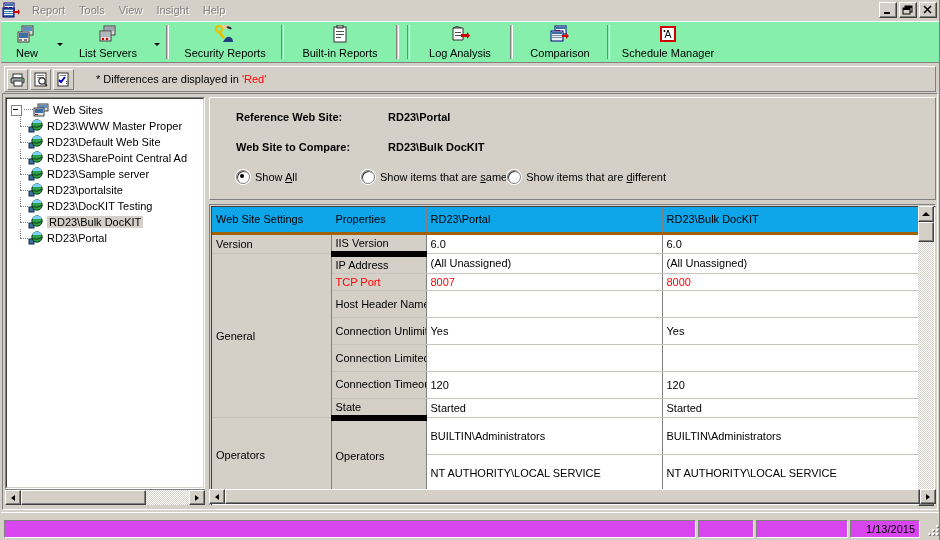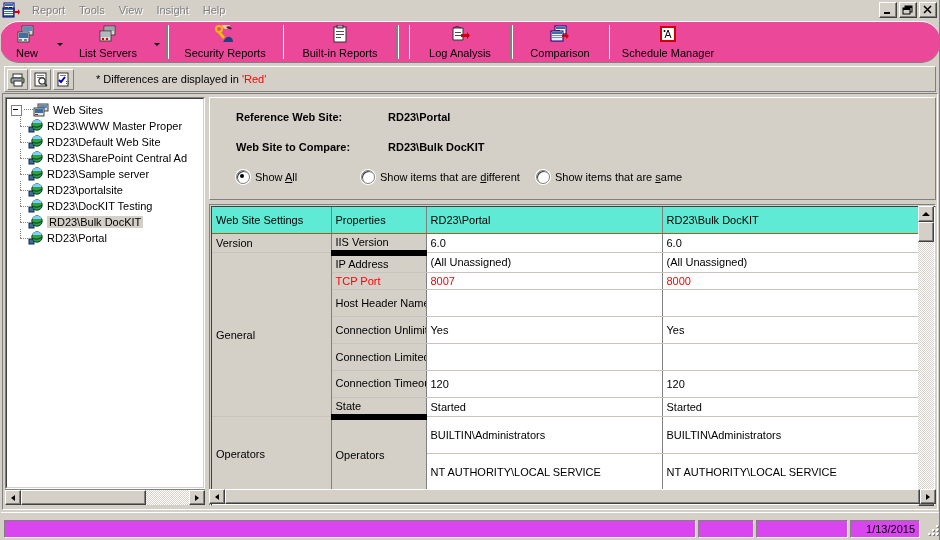--- a/index.html
+++ b/index.html
@@ -56,26 +56,25 @@
     font-size: 9px;
     line-height: 12px;
     text-align: center;
   }
   .winbtn svg { position: absolute; left: 2px; top: 2px; }
 
   
   .toolbar {
     position: absolute; left: 0; top: 21px;
     width: 940px; height: 42px;
-    background: #ec4899;
+    background: #86efac;
     border-top: 1px solid #ffffff;
     border-bottom: 1px solid #808080;
     display: flex; align-items: flex-start;
     box-sizing: border-box;
-    border-radius: 19px;
   }
   .tb-btn {
     height: 40px;
     display: flex; flex-direction: column;
     align-items: center; justify-content: flex-start;
     padding: 2px 6px 0 6px;
     box-sizing: border-box;
     position: relative;
   }
   .tb-icon { height: 21px; display:flex; align-items:center; justify-content:center; }
@@ -301,22 +300,22 @@
     border-bottom: 1px solid #c8c4bc;
     padding: 2px 4px;
     text-align: left;
     font-weight: normal;
     vertical-align: middle;
     overflow: hidden;
     white-space: nowrap;
     box-sizing: border-box;
   }
   table.grid th {
-    background: #5eead4;
-    border-bottom: 1px solid #a16207;
+    background: #0ea5e9;
+    border-bottom: 3px solid #a16207;
     border-right: 1px solid #808080;
     height: 26px;
     vertical-align: middle;
   }
   td.cat, td.prop {
     background: #d4d0c8;
     border-right: 1px solid #808080;
     border-bottom: 1px solid #d4d0c8;
   }
   td.cat { border-bottom: 1px solid #d4d0c8; }
@@ -713,27 +712,27 @@
       <div class="cmp-row cmp-lbl-1">Reference Web Site:</div>
       <div class="cmp-row cmp-val-1">RD23\Portal</div>
       <div class="cmp-row cmp-lbl-2">Web Site to Compare:</div>
       <div class="cmp-row cmp-val-2">RD23\Bulk DocKIT</div>
 
       <div class="radios">
         <div class="radio checked" style="width:125px">
           <span class="dot"></span>
           <span><span>Show </span><u>A</u><span>ll</span></span>
         </div>
+        <div class="radio">
+          <span class="dot"></span>
+          <span><span>Show items that are </span><u>s</u><span>ame</span></span>
+        </div>
         <div class="radio" style="width:175px">
           <span class="dot"></span>
           <span><span>Show items that are </span><u>d</u><span>ifferent</span></span>
-        </div>
-        <div class="radio">
-          <span class="dot"></span>
-          <span><span>Show items that are </span><u>s</u><span>ame</span></span>
         </div>
       </div>
     </div>
 
     <div class="gridwrap">
       <div class="gridinner">
         <table class="grid">
           <colgroup>
             <col style="width:119px">
               <col style="width:95px">

